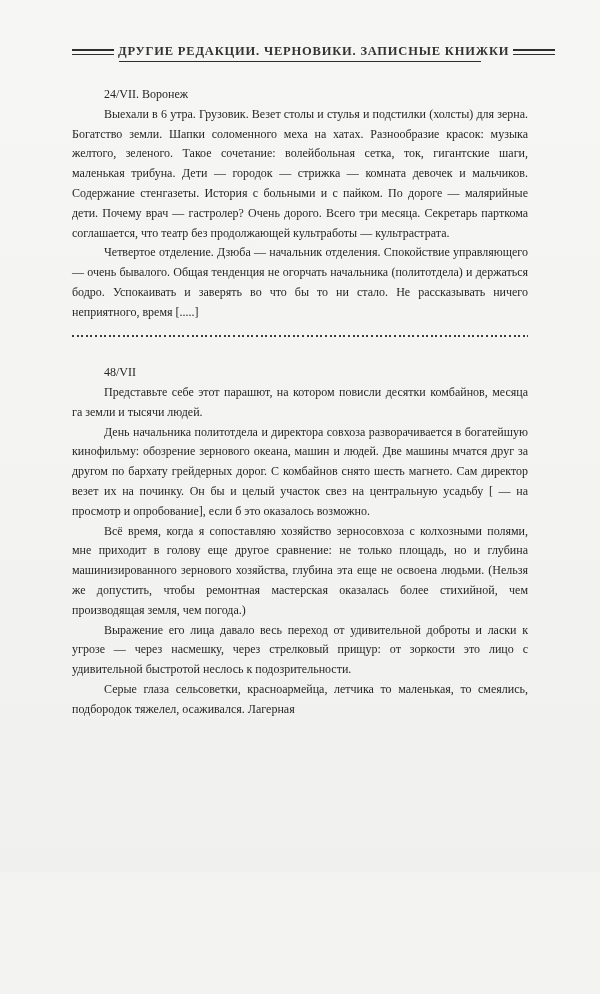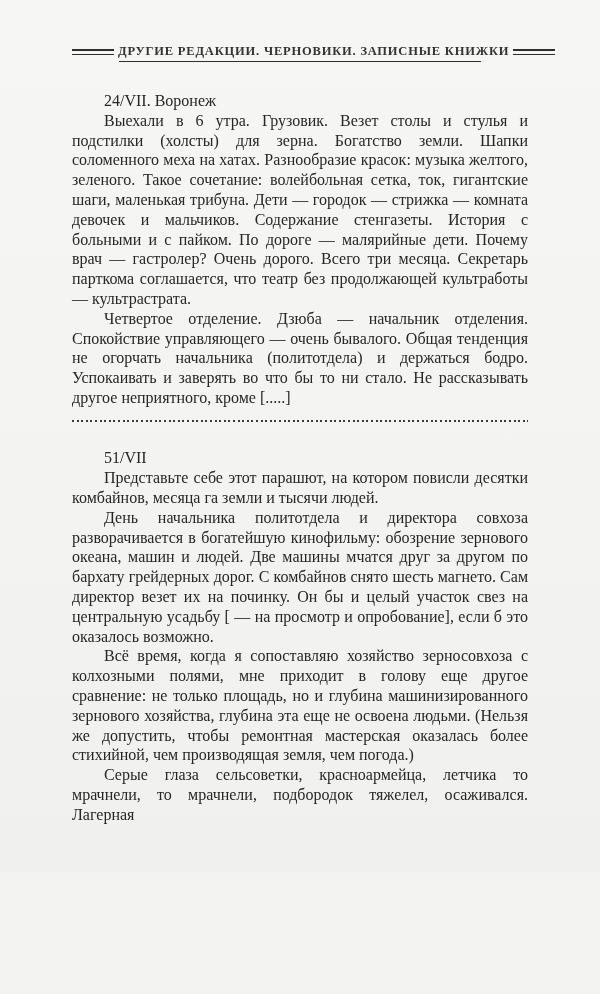--- a/index.html
+++ b/index.html
@@ -34,23 +34,23 @@
     white-space: nowrap;
     color: #333333;
     padding: 0 4px;
   }
   .head-underline {
     width: 362px; margin: 2px auto 0;
     border-top: 1.2px solid #2e2e2e;
   }
   
   .text-block {
-    margin-top: 29px;
+    margin-top: 23px;
     width: 456px;
-    font-size: 16px;
+    font-size: 12px;
     line-height: 19.8px;
     text-align: justify;
     hyphens: auto;
     -webkit-hyphens: auto;
   }
   .text-block p { margin: 0; text-indent: 32px; }
   p.entry-heading { text-align: left; }
   
   .dotted-sep {
     margin: 12px 0 26px;
@@ -83,31 +83,32 @@
       <span class="double-rule"></span>
     </div>
     <div class="head-underline"></div>
   </header>
 
   <main class="text-block">
 
     <section>
       <p class="entry-heading">24/VII. Воронеж</p>
       <p>Выехали в 6 утра. Грузовик. Везет столы и стулья и подстилки (холсты) для зерна. Богатство земли. Шапки соломенного меха на хатах. Разнообразие красок: музыка желтого, зеленого. Такое сочетание: волейбольная сетка, ток, гигантские шаги, маленькая трибуна. Дети — городок — стрижка — комната девочек и мальчиков. Содержание стенгазеты. История с больными и с пайком. По дороге — малярийные дети. Почему врач — гастролер? Очень дорого. Всего три месяца. Секретарь парткома соглашается, что театр без продолжающей культработы — культрастрата.</p>
-      <p>Четвертое отделение. Дзюба — начальник отделения. Спокойствие управляющего — очень бывалого. Общая тенденция не огорчать начальника (политотдела) и держаться бодро. Успокаивать и заверять во что бы то ни стало. Не рассказывать другое неприятного, кроме [.....]</p>
+      <p>Четвертое отделение. Дзюба — начальник отделения. Спокойствие управляющего — очень бывалого. Общая тенденция не огорчать начальника (политотдела) и держаться бодро. Успокаивать и заверять во что бы то ни стало. Не рассказывать ничего неприятного, время [.....]</p>
     </section>
 
     <div class="dotted-sep"></div>
 
     <section>
-      <p class="entry-heading">51/VII</p>
+      <p class="entry-heading">48/VII</p>
       <p>Представьте себе этот парашют, на котором повисли десятки комбайнов, месяца га земли и тысячи людей.</p>
       <p>День начальника политотдела и директора совхоза разворачивается в богатейшую кинофильму: обозрение зернового океана, машин и людей. Две машины мчатся друг за другом по бархату грейдерных дорог. С комбайнов снято шесть магнето. Сам директор везет их на починку. Он бы и целый участок свез на центральную усадьбу [ — на просмотр и опробование], если б это оказалось возможно.</p>
       <p>Всё время, когда я сопоставляю хозяйство зерносовхоза с колхозными полями, мне приходит в голову еще другое сравнение: не только площадь, но и глубина машинизированного зернового хозяйства, глубина эта еще не освоена людьми. (Нельзя же допустить, чтобы ремонтная мастерская оказалась более стихийной, чем производящая земля, чем погода.)</p>
-      <p>Серые глаза сельсоветки, красноармейца, летчика то мрачнели, то мрачнели, подбородок тяжелел, осаживался. Лагерная</p>
+      <p>Выражение его лица давало весь переход от удивительной доброты и ласки к угрозе — через насмешку, через стрелковый прищур: от зоркости это лицо с удивительной быстротой неслось к подозрительности.</p>
+      <p>Серые глаза сельсоветки, красноармейца, летчика то маленькая, то смеялись, подбородок тяжелел, осаживался. Лагерная</p>
     </section>
 
   </main>
 
   <footer class="page-footer">
     <div class="footer-rule"></div>
     <div class="page-number">540</div>
   </footer>
 
 </div>

